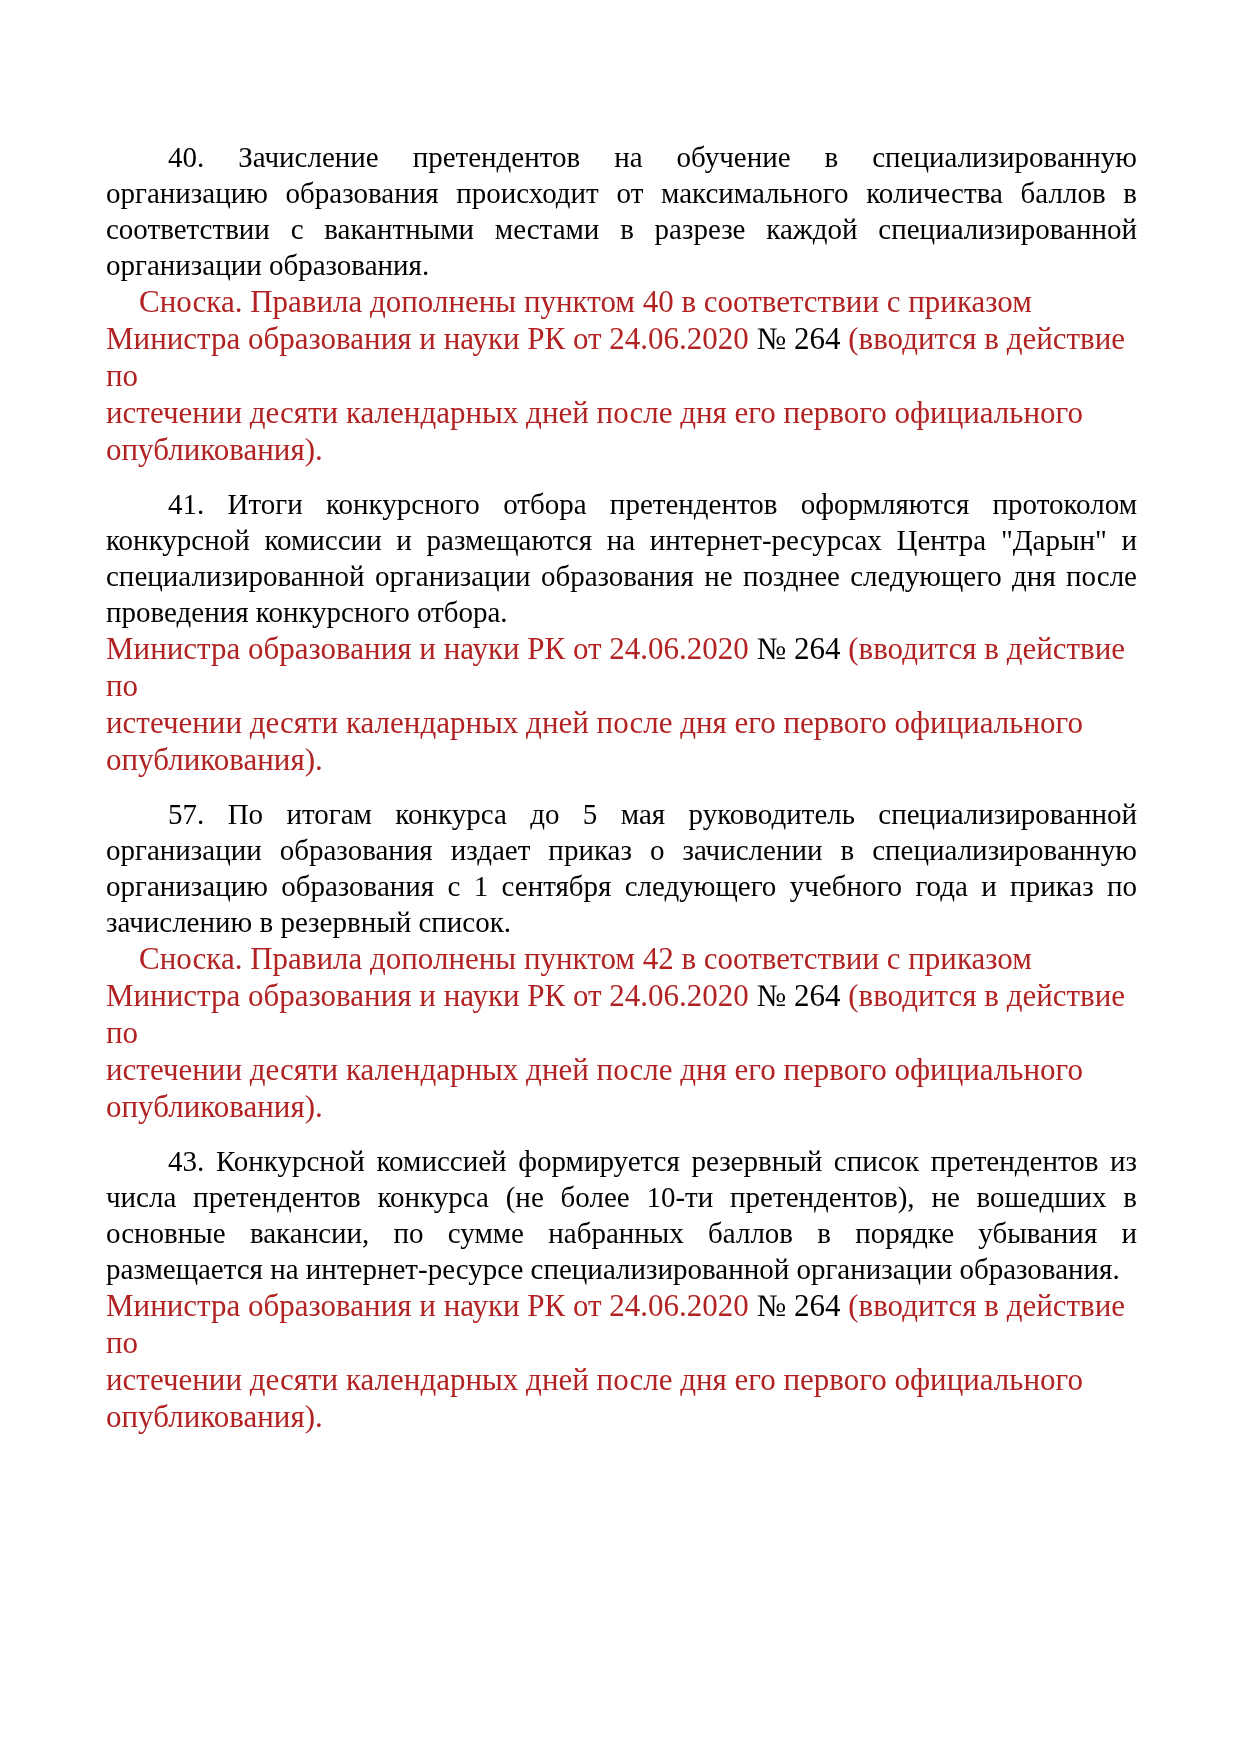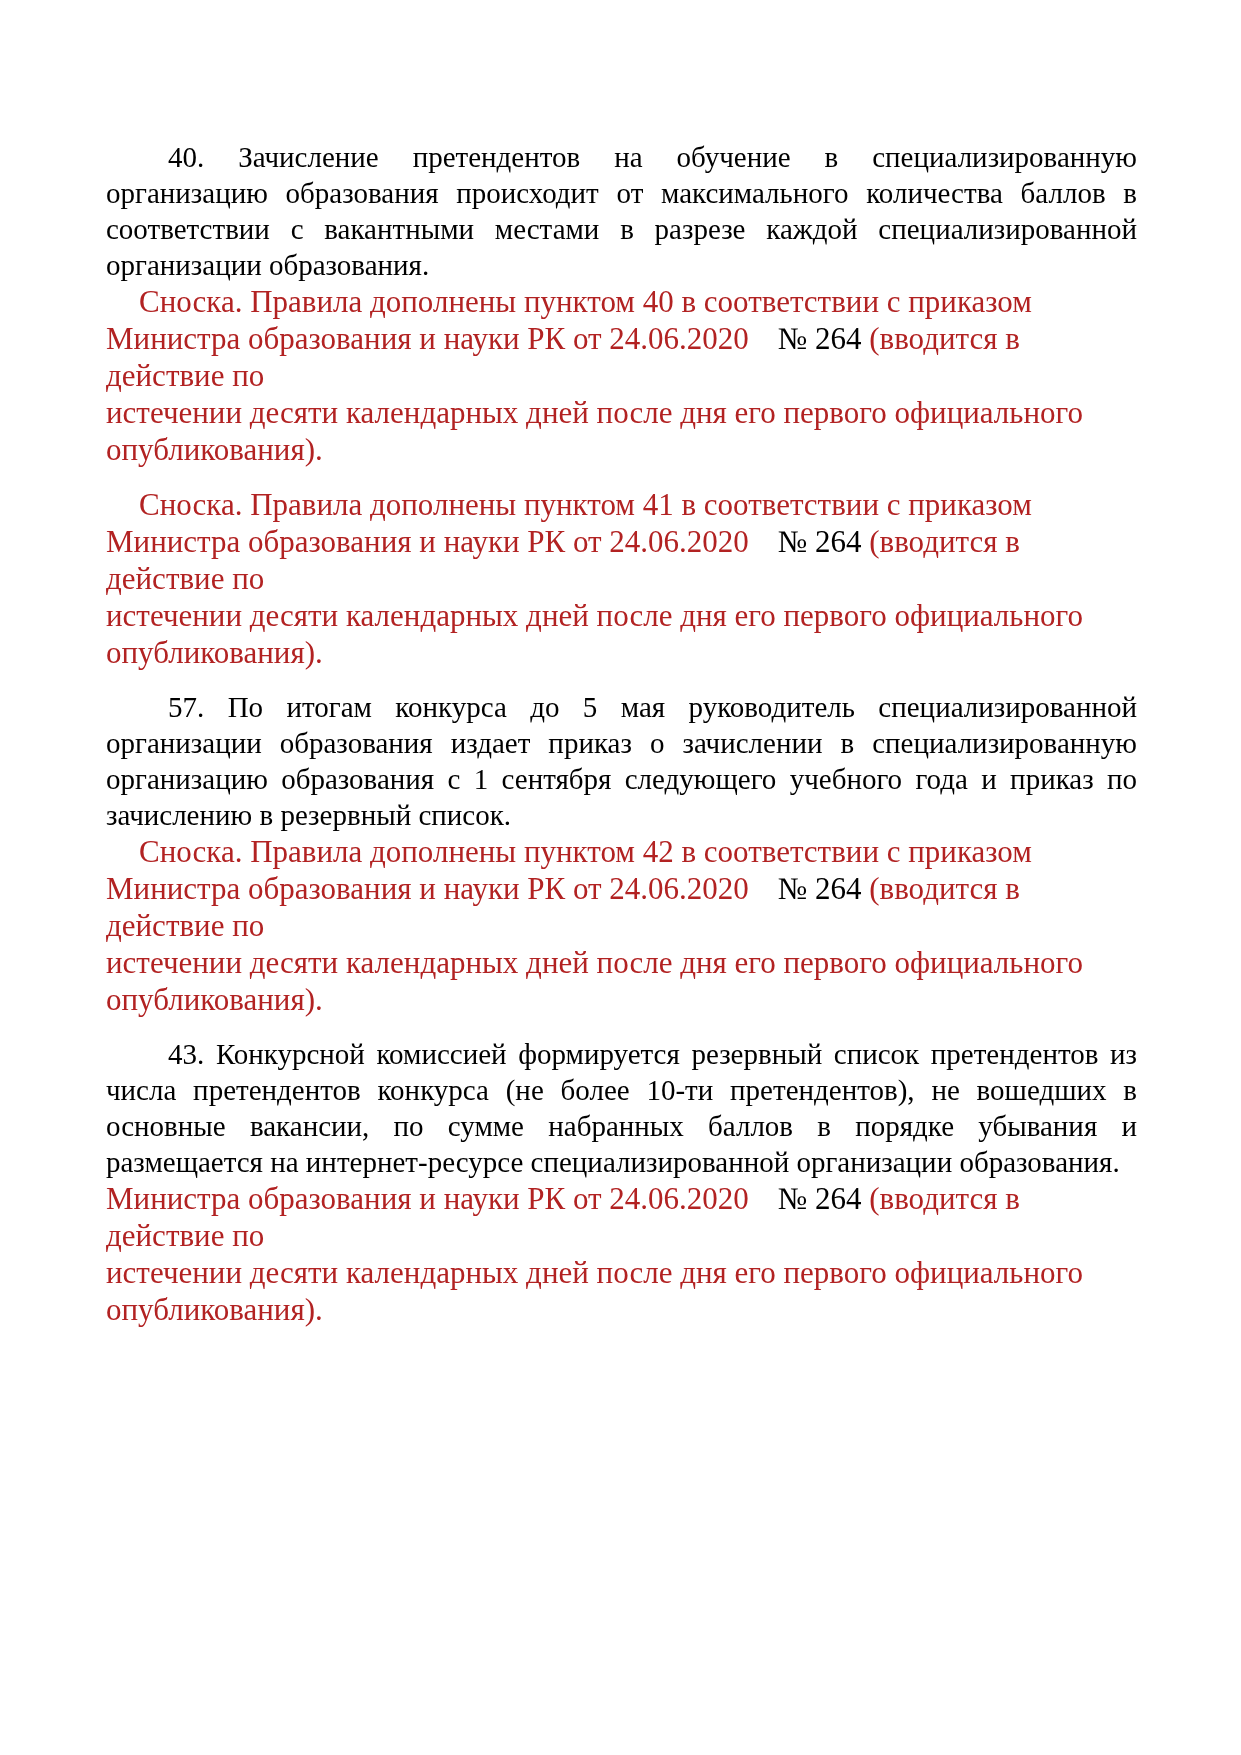--- a/index.html
+++ b/index.html
@@ -33,42 +33,41 @@
     color: #b22222;
   }
   .fn-line {
     text-align: left;
   }
   .fn-first {
     text-indent: 33px;
   }
   .fn-black {
     color: #000000;
-    margin-left: 21px;
   }
 </style>
 </head>
 <body>
 
 <div class="page">
 
   <p class="para">40. Зачисление претендентов на обучение в специализированную организацию образования происходит от максимального количества баллов в соответствии с вакантными местами в разрезе каждой специализированной организации образования.</p>
 
   <div class="footnote">
     <div class="fn-line fn-first" style="color: rgb(178, 34, 34);">Сноска. Правила дополнены пунктом 40 в соответствии с приказом</div>
     <div class="fn-line">
       <span style="color: rgb(178, 34, 34);">Министра образования и науки РК от 24.06.2020</span><span class="fn-black" style="color: rgb(0, 0, 0);"> № 264</span><span style="color: rgb(178, 34, 34);"> (вводится в действие по</span>
     </div>
     <div class="fn-line" style="color: rgb(178, 34, 34);">истечении десяти календарных дней после дня его первого официального</div>
     <div class="fn-line" style="color: rgb(178, 34, 34);">опубликования).</div>
   </div>
 
+  <p class="para">41. Итоги конкурсного отбора претендентов оформляются протоколом конкурсной комиссии и размещаются на интернет-ресурсах Центра "Дарын" и специализированной организации образования не позднее следующего дня после проведения конкурсного отбора.</p>
 
   <div class="footnote">
-    <div class="fn-line fn-first" style="color: rgb(178, 34, 34);">Сноска. Правила дополнены пунктом 41 в соответствии с приказом</div>
     <div class="fn-line">
       <span style="color: rgb(178, 34, 34);">Министра образования и науки РК от 24.06.2020</span><span class="fn-black" style="color: rgb(0, 0, 0);"> № 264</span><span style="color: rgb(178, 34, 34);"> (вводится в действие по</span>
     </div>
     <div class="fn-line" style="color: rgb(178, 34, 34);">истечении десяти календарных дней после дня его первого официального</div>
     <div class="fn-line" style="color: rgb(178, 34, 34);">опубликования).</div>
   </div>
 
   <p class="para">57. По итогам конкурса до 5 мая руководитель специализированной организации образования издает приказ о зачислении в специализированную организацию образования с 1 сентября следующего учебного года и приказ по зачислению в резервный список.</p>
 
   <div class="footnote">

